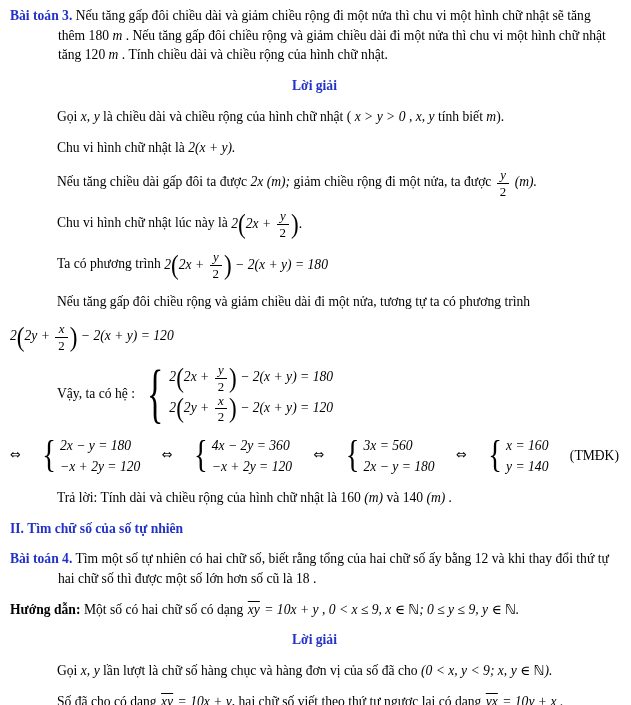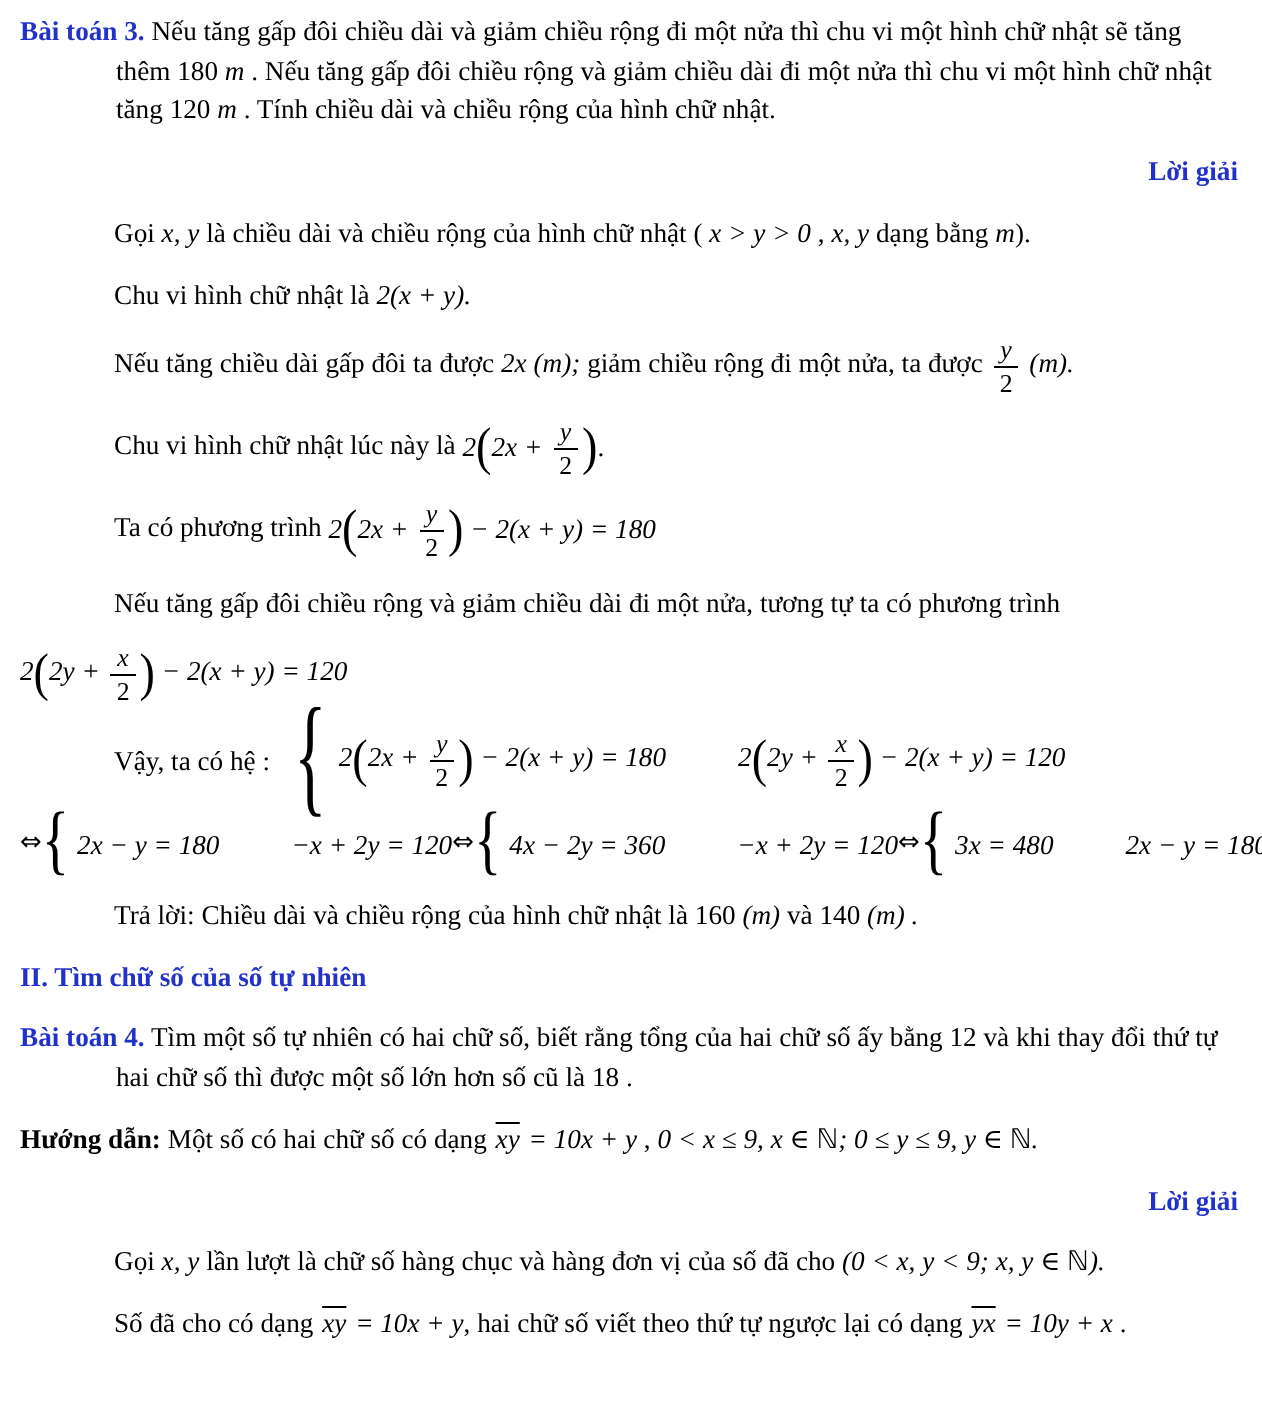--- a/index.html
+++ b/index.html
@@ -10,39 +10,39 @@
     background: #ffffff;
     color: #000000;
     font-family: "Liberation Serif", "DejaVu Serif", "DejaVu Sans", serif;
     font-size: 13.6px;
     line-height: 1.45;
   }
   .page { padding: 6px 12px 10px 10px; }
   p, .para { margin: 0 0 11px 0; }
   .blue { color: var(--heading-blue, #2232c8); font-weight: bold; }
   .b { font-weight: bold; margin-top: 27px; }
-  .center { text-align: right; }
+  .center { text-align: center; }
   .hang { padding-left: 48px; text-indent: -48px; }
   .ind { margin-left: 47px; }
   .mi { font-style: italic; }
   .mn { font-style: normal; }
   .ov { text-decoration: overline; font-style: italic; padding: 0 1px; margin-top: 44px; }
   .eq { white-space: nowrap; }
   .frac {
     display: inline-block; vertical-align: middle; text-align: center;
     line-height: 1.05; margin: 0 2px; font-size: 0.95em;
   }
   .frac .fn { display: block; padding: 0 3px 1px; border-bottom: 1px solid #000; font-style: italic; }
   .frac .fd { display: block; padding: 1px 3px 0; font-style: normal; }
   .bp {
     display: inline-block; font-size: 1.7em; line-height: 1;
     vertical-align: middle; transform: scaleY(1.15); font-weight: normal;
   }
   .sys { display: inline-flex; align-items: center; vertical-align: middle; }
-  .sys .rows { display: inline-flex; flex-direction: row; gap: 36px; }
+  .sys .rows { display: inline-flex; flex-direction: column; }
   .sys .row { display: block; white-space: nowrap; line-height: 1.55; }
   .lbrace {
     display: inline-block; font-size: 2.1em; line-height: 1;
     margin-right: 4px; transform: scaleY(1.35); font-weight: normal;
   }
   .lbrace.big { font-size: 2.5em; transform: scaleY(1.95); margin-right: 6px; }
   .sysline { display: flex; align-items: center; }
   .sysline .label { margin-right: 12px; }
   .equivrow { display: flex; align-items: center; justify-content: space-between; margin: 0 0 11px 0; }
   .iff { font-family: "DejaVu Sans", sans-serif; font-size: 0.95em; }
@@ -68,21 +68,21 @@
     <span class="blue">Lời giải</span>
   </p>
 
   <p class="ind">
     <span>Gọi</span>
     <span class="mi">x, y</span>
     <span>là chiều dài và chiều rộng của hình chữ nhật (</span>
     <span class="mi">x &gt; y &gt; 0</span>
     <span>,</span>
     <span class="mi">x, y</span>
-    <span>dạng bằng</span>
+    <span>tính biết</span>
     <span class="mi">m</span><span>).</span>
   </p>
 
   <p class="ind">
     <span>Chu vi hình chữ nhật là</span>
     <span class="mi">2(x + y).</span>
   </p>
 
   <p class="ind">
     <span>Nếu tăng chiều dài gấp đôi ta được</span>
@@ -136,37 +136,37 @@
       <span class="lbrace">{</span>
       <span class="rows">
         <span class="row mi">4x − 2y = 360</span>
         <span class="row mi">−x + 2y = 120</span>
       </span>
     </span>
     <span class="iff">⇔</span>
     <span class="sys">
       <span class="lbrace">{</span>
       <span class="rows">
-        <span class="row mi">3x = 480</span>
+        <span class="row mi">3x = 560</span>
         <span class="row mi">2x − y = 180</span>
       </span>
     </span>
     <span class="iff">⇔</span>
     <span class="sys">
       <span class="lbrace">{</span>
       <span class="rows">
         <span class="row mi">x = 160</span>
         <span class="row mi">y = 140</span>
       </span>
     </span>
     <span>(TMĐK)</span>
   </div>
 
   <p class="ind">
-    <span>Trả lời: Chiều dài và chiều rộng của hình chữ nhật là</span>
+    <span>Trả lời: Tính dài và chiều rộng của hình chữ nhật là</span>
     <span class="mn">160</span>
     <span class="mi">(m)</span>
     <span>và</span>
     <span class="mn">140</span>
     <span class="mi">(m) .</span>
   </p>
 
   <p>
     <span class="blue">II. Tìm chữ số của số tự nhiên</span>
   </p>

